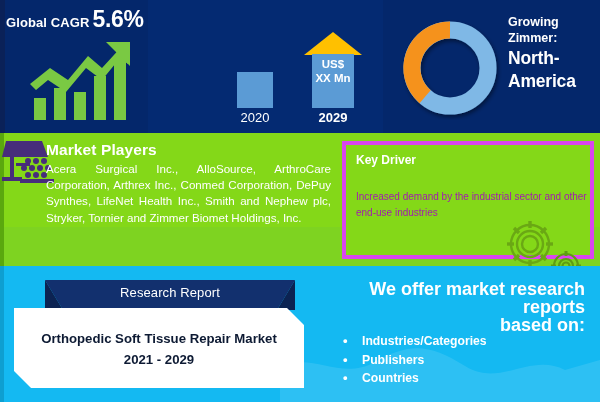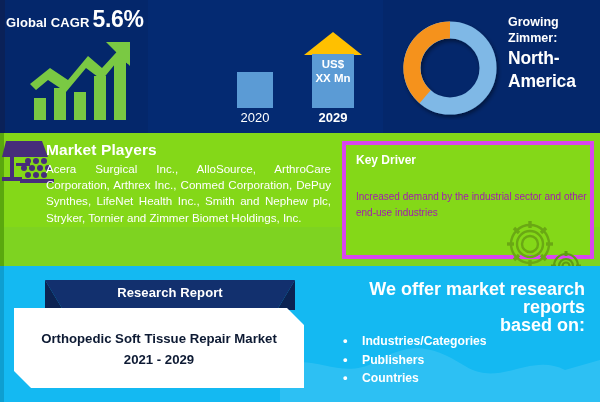--- a/index.html
+++ b/index.html
@@ -99,21 +99,21 @@
   .row-cyan{
     position:absolute;left:0;top:266px;width:600px;height:136px;
     background:#14b9f2;overflow:hidden;
   }
   .cyan-edge{position:absolute;left:0;top:0;width:4px;height:136px;background:#0e9fd1;}
   .cyan-wave{position:absolute;left:280px;top:72px;width:320px;height:64px;opacity:.28;}
 
   .ribbon{position:absolute;left:45px;top:14px;width:250px;height:30px;}
   .ribbon-txt{
     position:absolute;left:45px;top:19px;width:250px;text-align:center;
-    color:#ffffff;font-size:13px;font-weight:700;letter-spacing:.1px;
+    color:#ffffff;font-size:13px;font-weight:400;letter-spacing:.1px;
   }
 
   .report-card{
     position:absolute;left:14px;top:42px;width:290px;height:80px;
     background:#ffffff;
     box-shadow:1px 2px 3px rgba(0,0,0,.18);
     clip-path:polygon(0 0, 273px 0, 290px 17px, 290px 80px, 17px 80px, 0 63px);
   }
   .report-title{
     position:absolute;left:14px;top:62px;width:290px;text-align:center;

